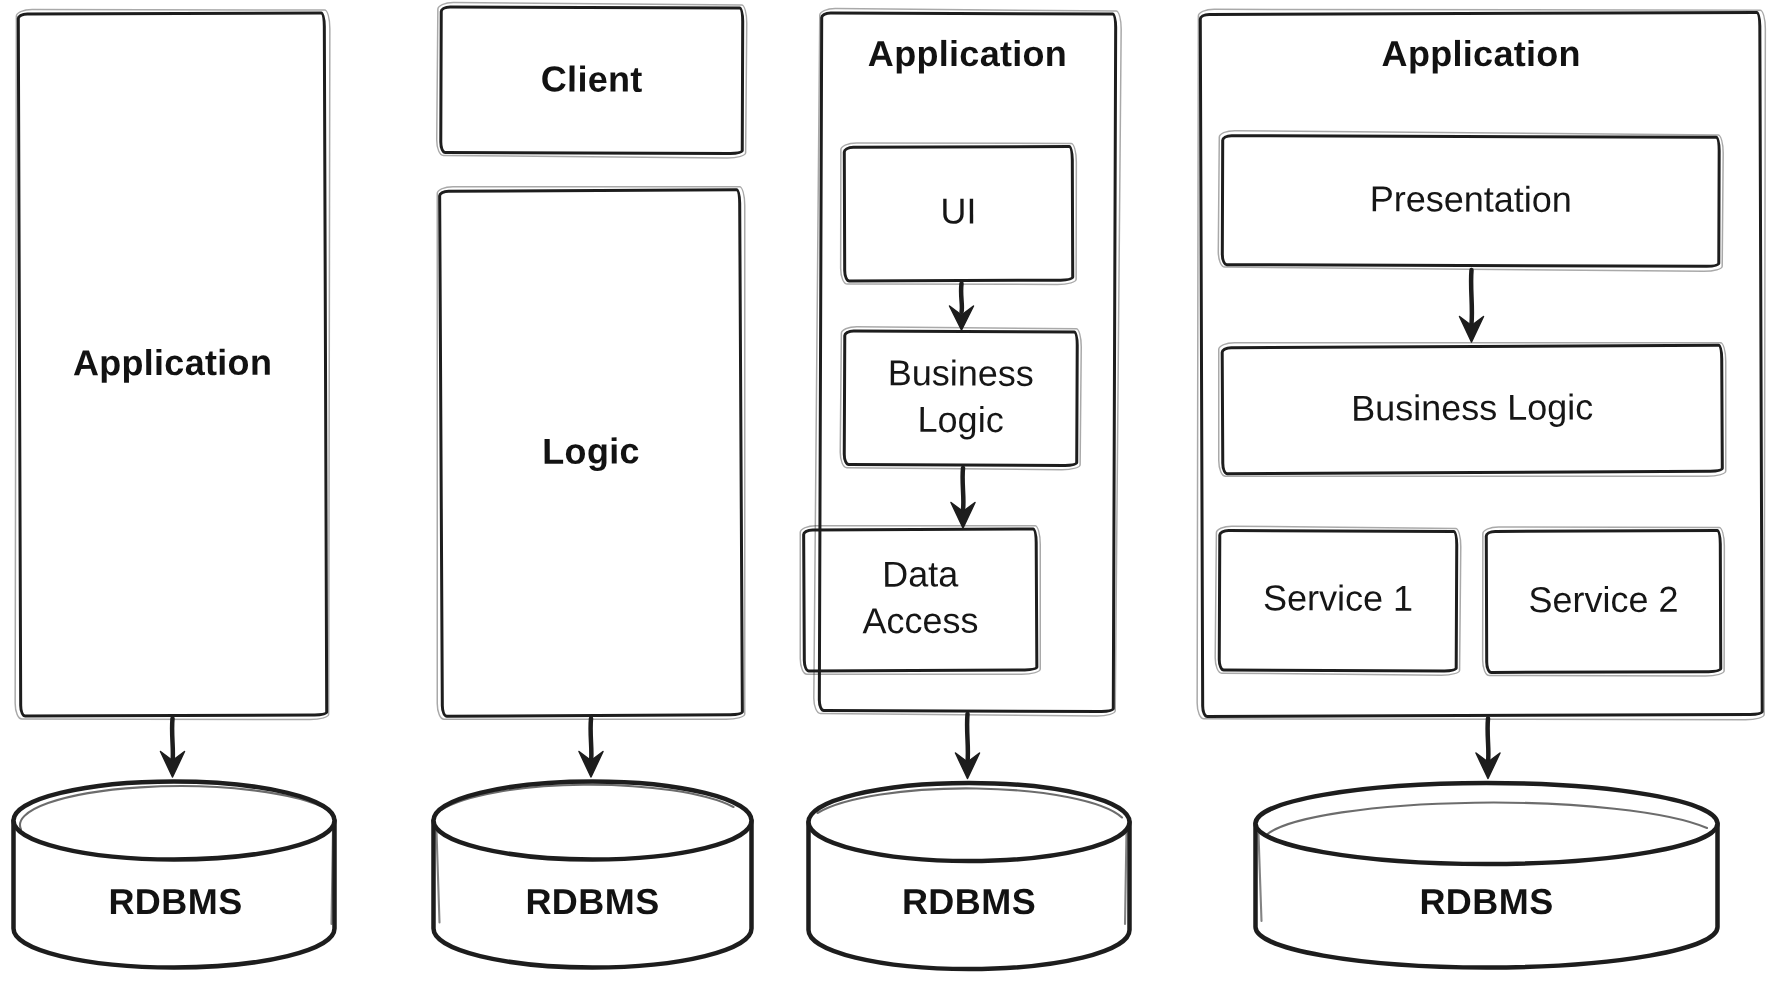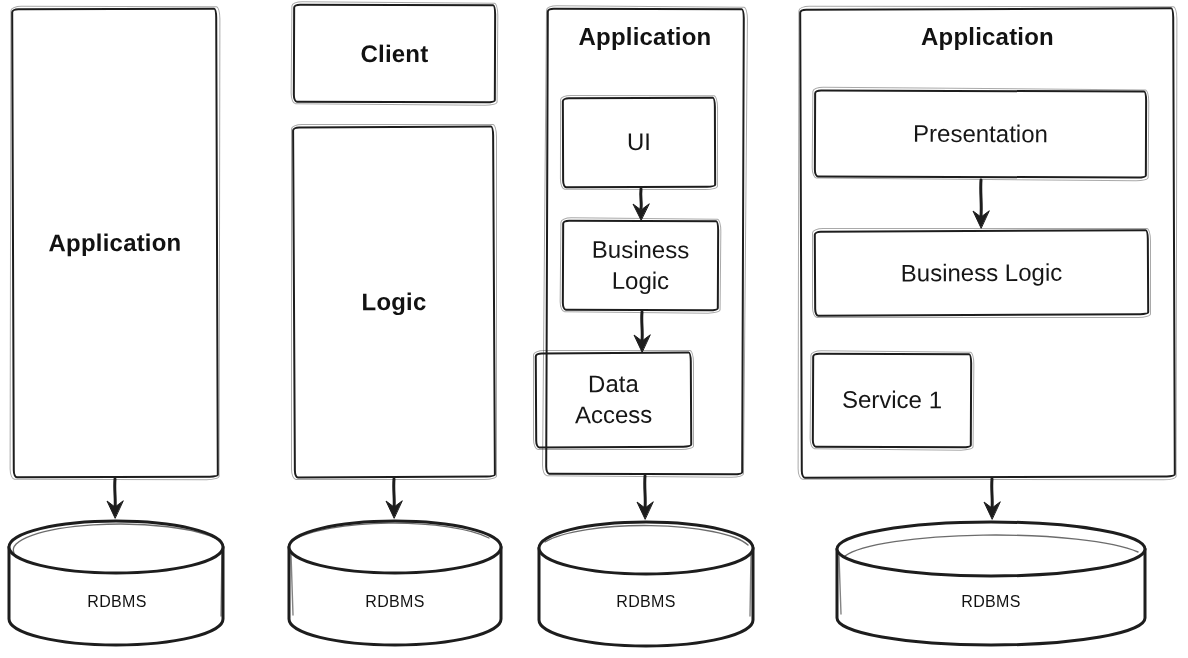--- a/index.html
+++ b/index.html
@@ -23,21 +23,21 @@
   .r1{transform:rotate(-.2deg);} .r2{transform:rotate(.2deg);}
   .r3{transform:rotate(-.3deg);} .r4{transform:rotate(.25deg);}
   .lbl-bold{font-weight:700;font-size:24px;letter-spacing:.2px;text-align:right;}
   .lbl{font-weight:400;font-size:24px;line-height:1.28;color:#161616;}
   .pad-wrap{padding:0 20px;}
   .box-title{
     position:absolute;font-weight:700;font-size:24px;text-align:center;
     letter-spacing:.2px;
   }
   .db-label{
-    position:absolute;font-weight:400;font-size:16px;letter-spacing:.3px;
+    position:absolute;font-weight:700;font-size:24px;letter-spacing:.3px;
     transform:translate(-50%,-50%);white-space:nowrap;
   }
 </style>
 </head>
 <body>
 
 <div class="canvas">
 
   <svg class="layer" width="1188" height="658" viewBox="0 0 1188 658" fill="none" stroke-linecap="round" stroke-linejoin="round">
 
@@ -128,15 +128,18 @@
   <div class="box-title" style="left:800px;top:23px;width:375px;">Application</div>
   <div class="sketch-box r2" style="left:814px;top:90px;width:333px;height:88px;">
     <span class="lbl">Presentation</span>
   </div>
   <div class="sketch-box r3" style="left:814px;top:230px;width:335px;height:86px;">
     <span class="lbl">Business Logic</span>
   </div>
   <div class="sketch-box r4" style="left:812px;top:353px;width:160px;height:95px;align-items:center;">
     <span class="lbl">Service 1</span>
   </div>
+  <div class="sketch-box r1" style="left:990px;top:353px;width:158px;height:96px;">
+    <span class="lbl">Service 2</span>
+  </div>
   <div class="db-label" style="left:991px;top:602px;">RDBMS</div>
 
 </div>
 
 </body></html>

